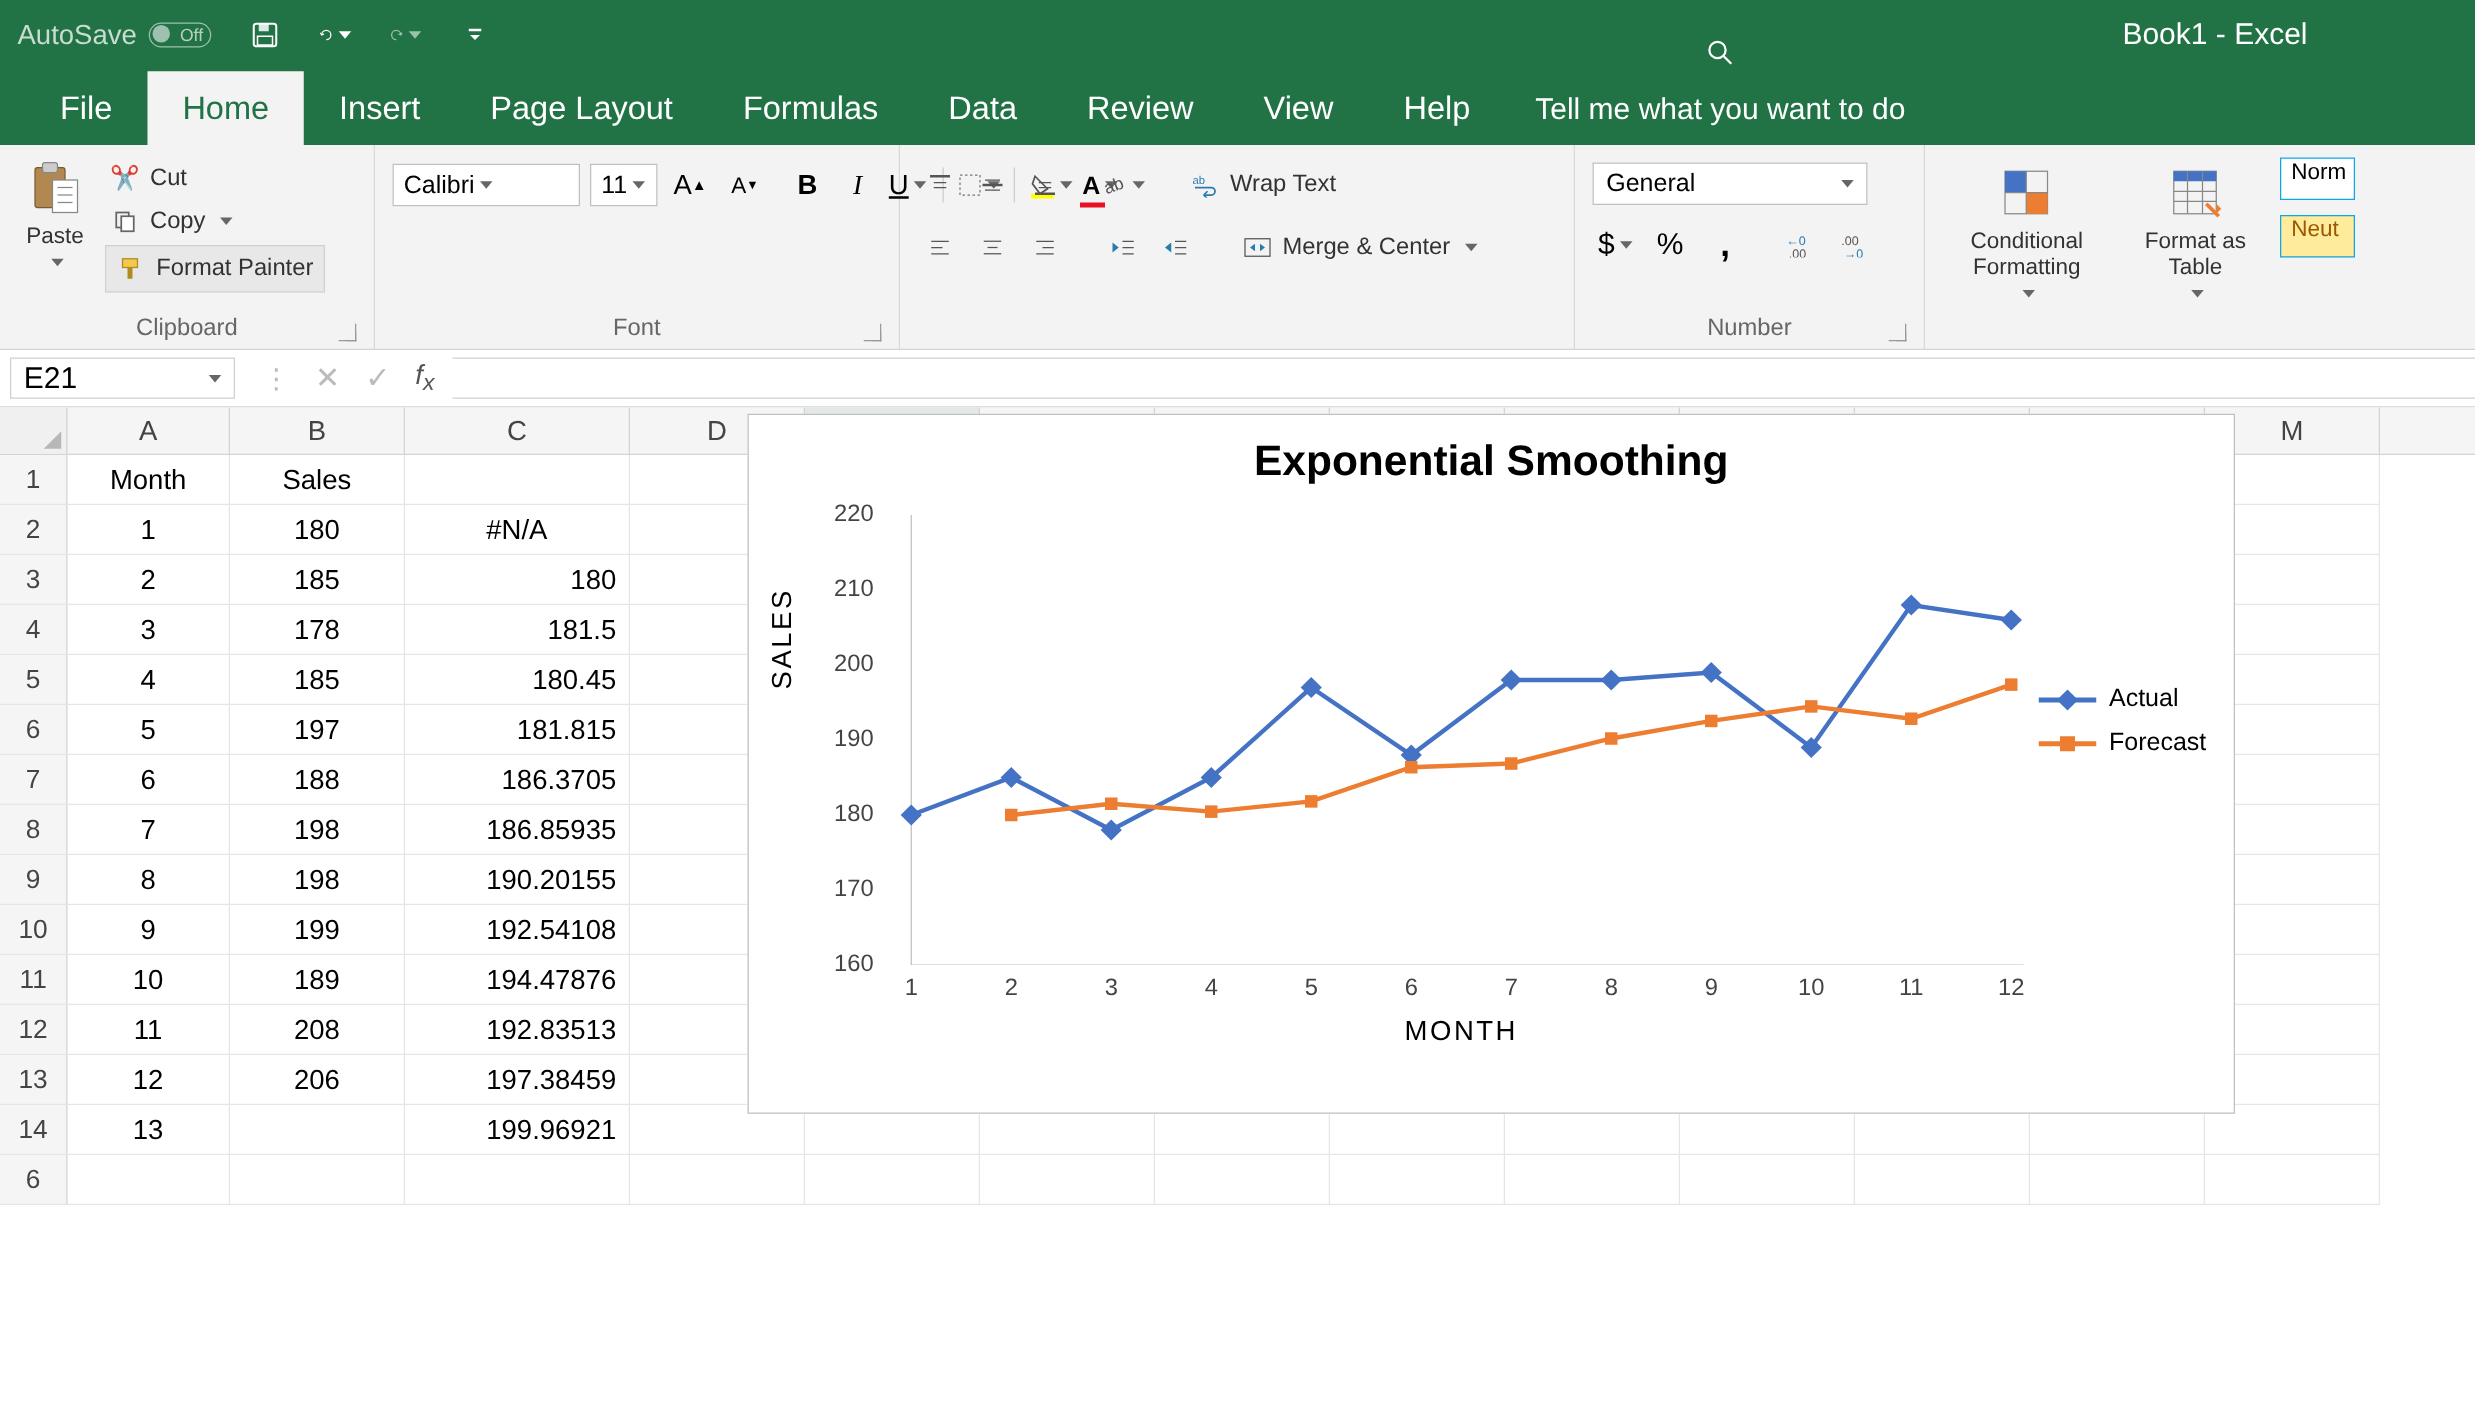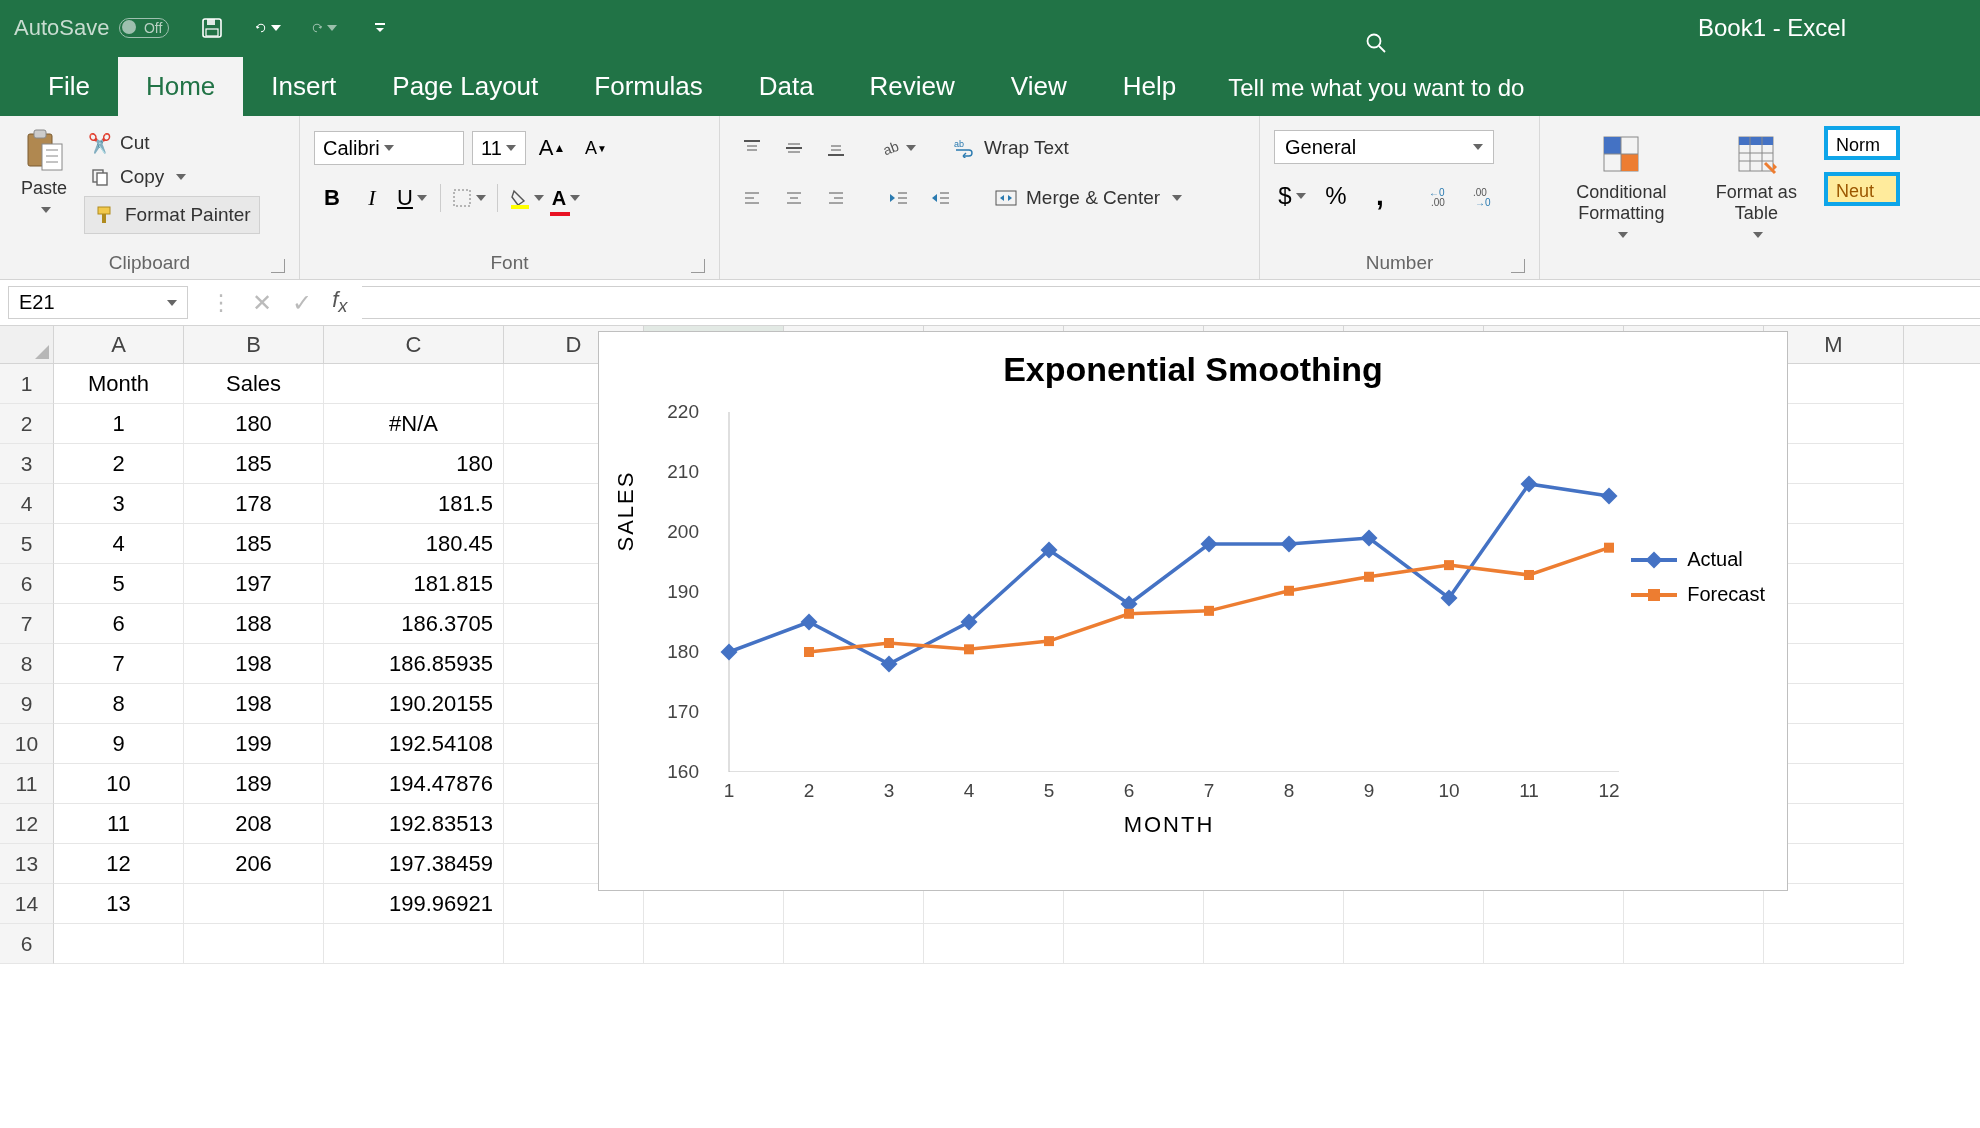--- a/index.html
+++ b/index.html
@@ -42,26 +42,26 @@
 .font-name { width: 150px; }
 .font-size { width: 54px; }
 
 .toggle-btn { width: 36px; height: 36px; display: inline-flex; align-items: center; justify-content: center; font-size: 22px; }
 .bold { font-weight: 700; }
 .italic { font-style: italic; font-family: Georgia, serif; }
 .underline { text-decoration: underline; }
 
 .num-combo { background: #fff; border: 1px solid #bfbfbf; height: 34px; display: flex; align-items: center; padding: 0 10px; width: 220px; font-size: 20px; justify-content: space-between; }
 
-.styles-cell { background: #fff; border: 4px solid #0ea5e9; width: 76px; height: 34px; display: flex; align-items: flex-end; padding-left: 8px; font-size: 18px; }
+.styles-cell { background: #fff; border: 1px solid #0ea5e9; width: 60px; height: 34px; display: flex; align-items: flex-start; padding-left: 8px; font-size: 18px; }
 .styles-cell.neutral { background: #ffeb9c; color: #9c5700; }
 
 
 .formula-bar { height: 46px; border-bottom: 1px solid #d4d4d4; display: flex; align-items: stretch; background: #fff; }
-.namebox { width: 180px; border: 1px solid #cfcfcf; margin: 6px 8px; display: flex; align-items: center; padding: 0 10px; justify-content: space-between; font-size: 20px; }
+.namebox { width: 180px; border: 1px solid #cfcfcf; margin: 6px 8px; display: flex; align-items: center; padding: 0 10px; justify-content: space-between; font-size: 24px; }
 .fx-btns { display: flex; align-items: center; gap: 20px; padding: 0 14px; color: #a0a0a0; }
 .fx-input { flex: 1; border: 1px solid #cfcfcf; border-left: none; border-right: none; margin: 6px 0; }
 
 
 .grid-area { position: relative; }
 .col-headers { display: flex; height: 38px; background: #f5f5f5; border-bottom: 1px solid #d4d4d4; }
 .corner { width: 54px; border-right: 1px solid #d4d4d4; background: #f0f0f0; position: relative; }
 .corner::after { content: ""; position: absolute; right: 4px; bottom: 4px; width: 0; height: 0; border-left: 14px solid transparent; border-bottom: 14px solid #b7b7b7; }
 .col-h { border-right: 1px solid #d4d4d4; text-align: center; line-height: 38px; font-size: 22px; color: #444; }
 .col-h.sel { background: #e2e9e4; border-bottom: 2px solid #217346; }
@@ -206,21 +206,21 @@
           </div>
       </div>
     </div>
     <div class="group-label-row">
         <div class="group-label">Clipboard</div>
         <div class="dlg-launch"></div>
       </div>
   </div>
 
   <div class="ribbon-group" style="width:420px">
-    <div class="group-content" style="flex-direction:column;gap:14px;padding-top:8px">
+    <div class="group-content" style="flex-direction:row;gap:14px;padding-top:8px">
       <div style="display:flex;gap:8px;align-items:center">
         <div class="font-combo font-name">
             <span>Calibri</span>
             <span class="dd"></span>
           </div>
         <div class="font-combo font-size">
             <span>11</span>
             <span class="dd"></span>
           </div>
         <span class="toggle-btn" style="font-size:22px">A<sup style="font-size:12px">▲</sup></span>

